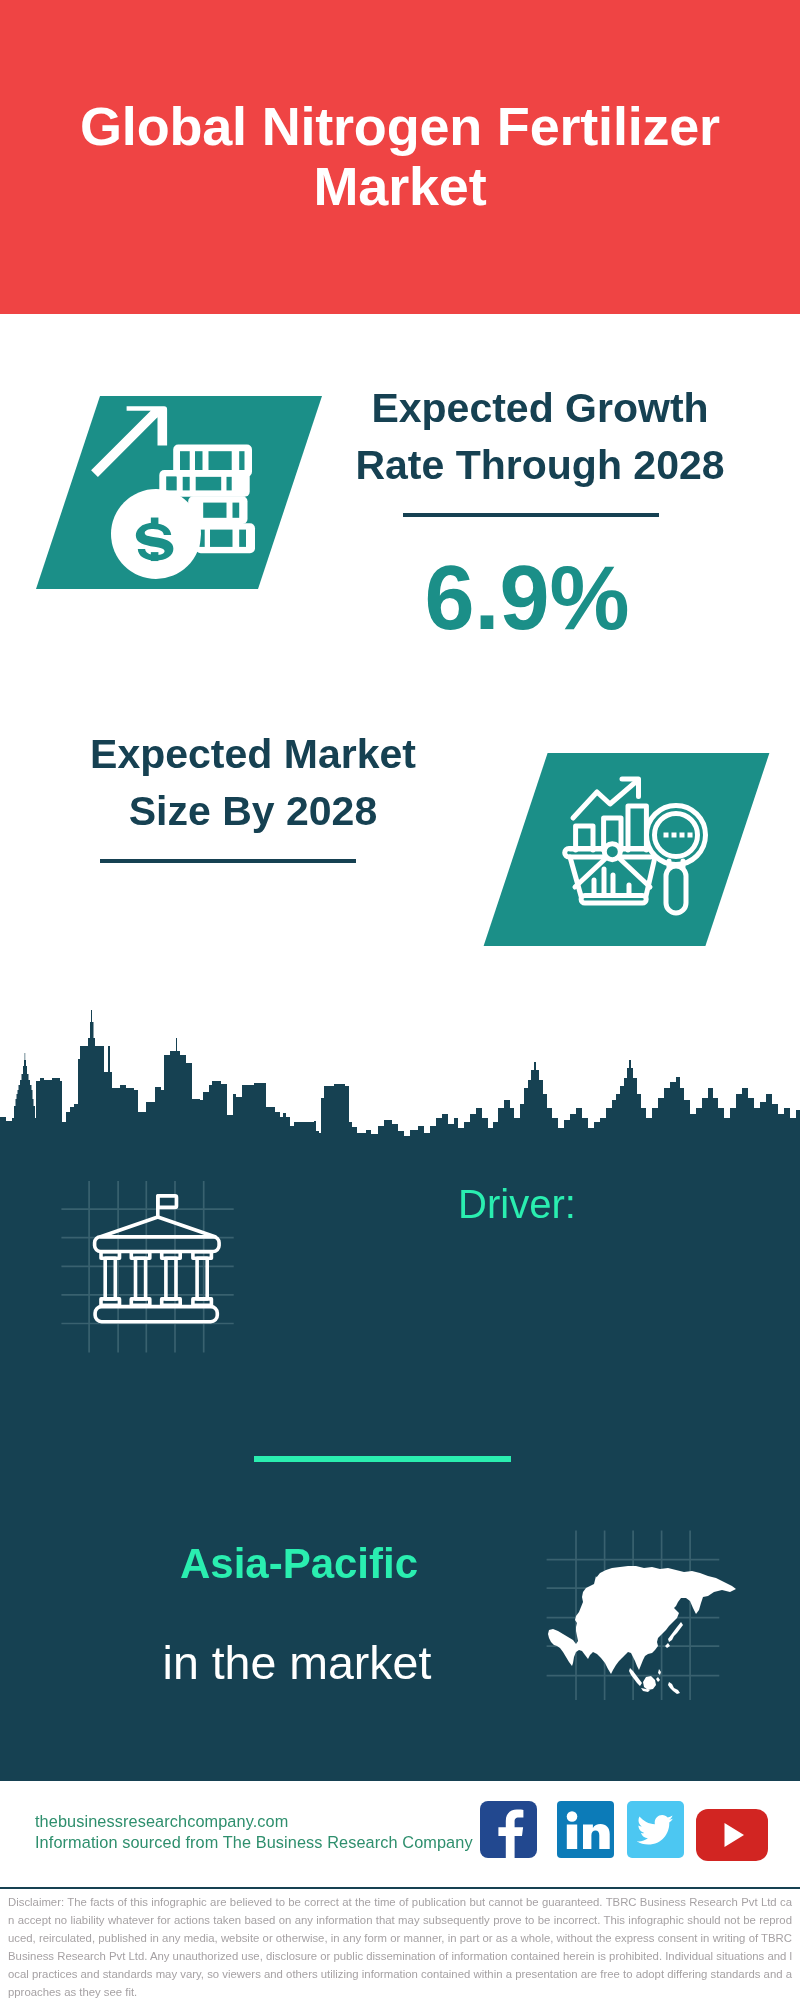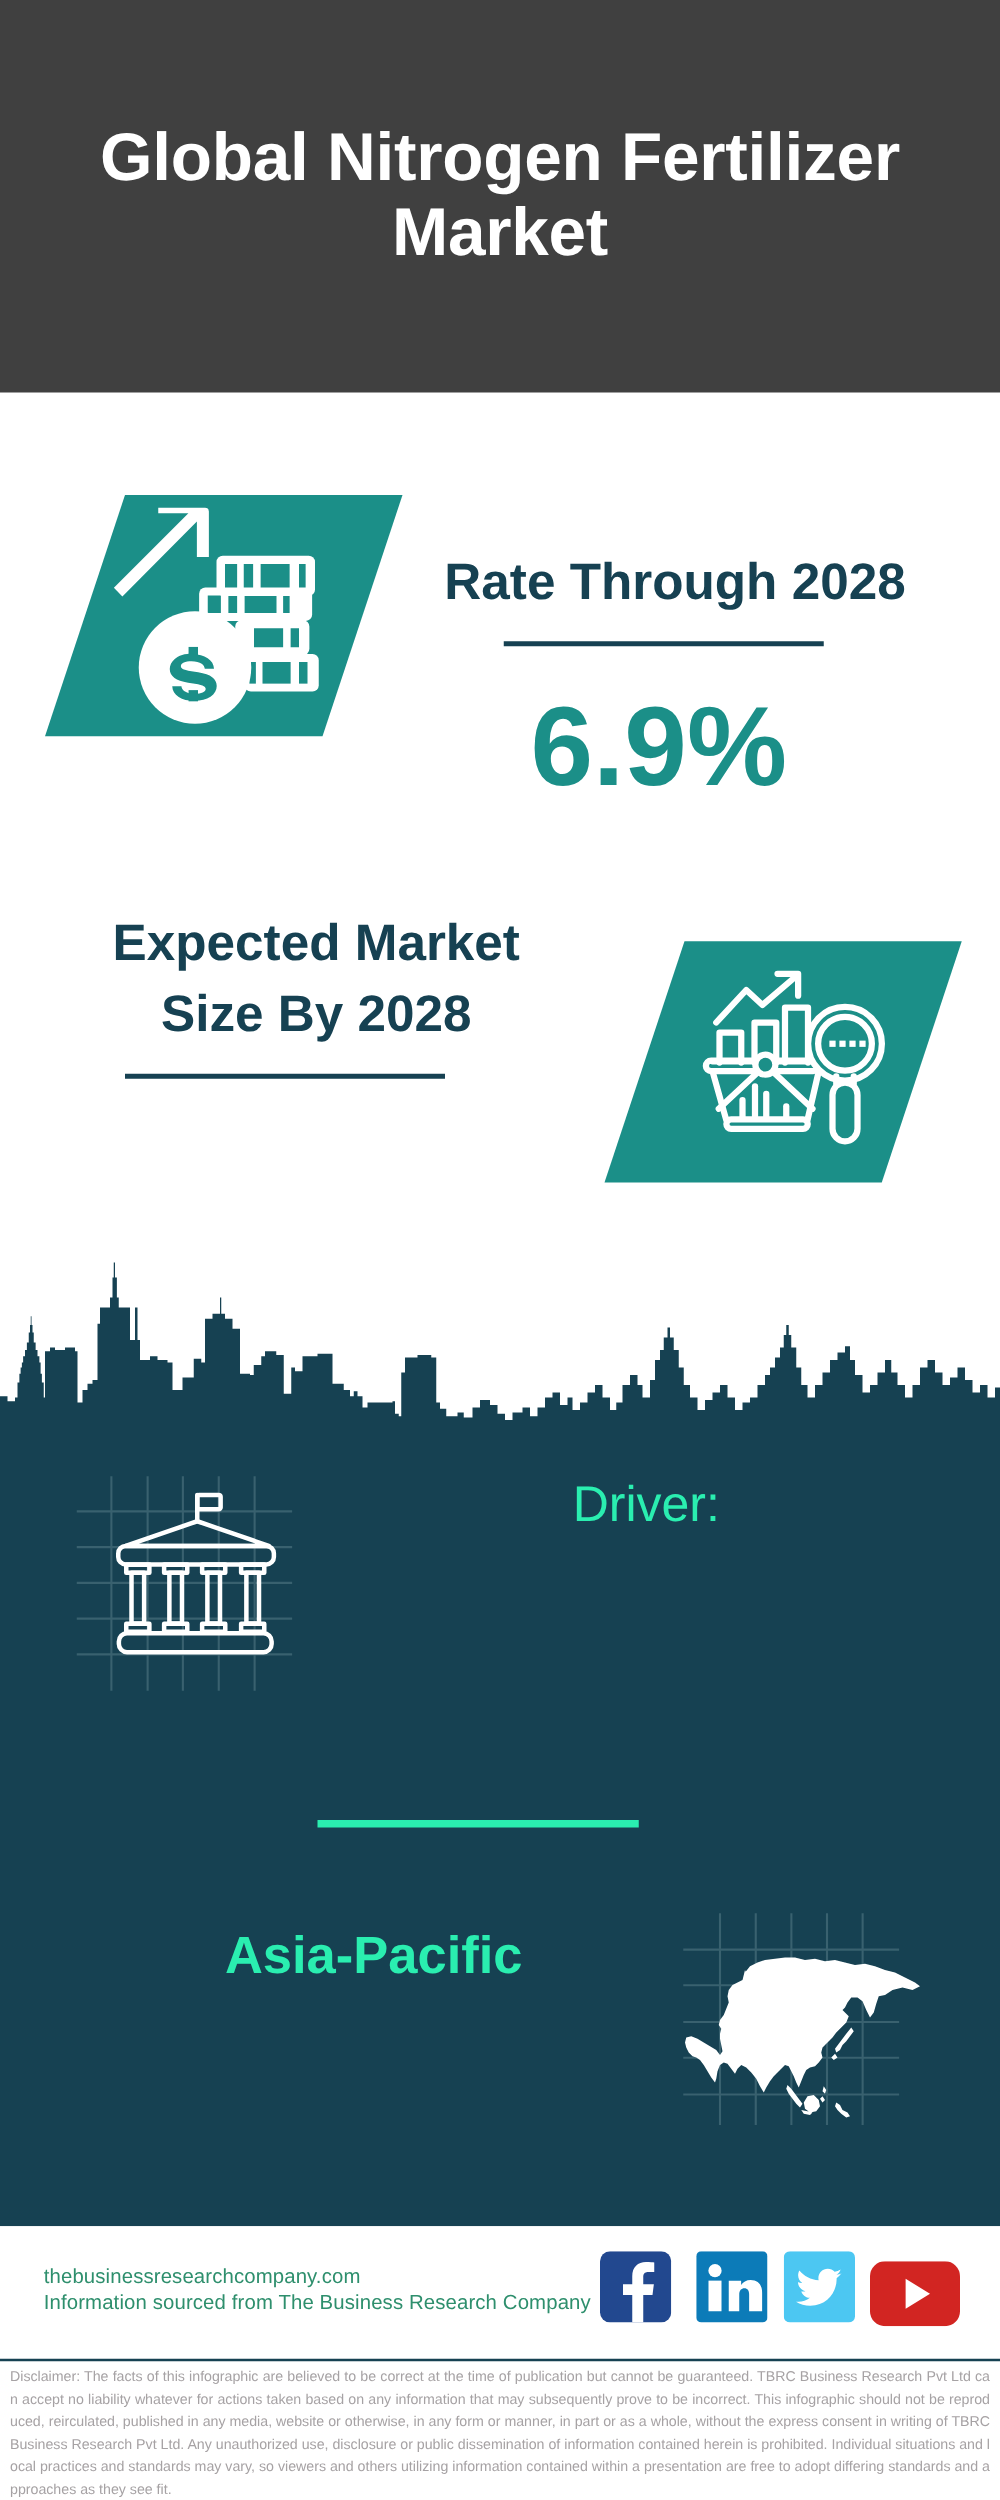--- a/index.html
+++ b/index.html
@@ -1,21 +1,21 @@
 <!DOCTYPE html>
 <html><head>
 <meta charset="utf-8">
 <style>
   * { box-sizing: border-box; margin:0; padding:0; }
   html,body { width:800px; height:2000px; }
   body { font-family:"Liberation Sans", sans-serif; background:#ffffff; }
   .page { position:relative; width:800px; height:2000px; overflow:hidden; background:#ffffff; }
 
   
-  .header { position:absolute; left:0; top:0; width:800px; height:314px; background:#404040; }
+  .header { position:absolute; left:0; top:0; width:800px; height:314px; background:#ef4444; }
   .header-title { position:absolute; left:0; top:96px; width:800px; text-align:center;
      font-size:54px; font-weight:700; line-height:60px; color:#ffffff; letter-spacing:-0.2px; }
 
   .stat-title { position:absolute; font-size:41px; font-weight:700; color:#164152;
      line-height:57px; text-align:center; }
   .stat-rule { position:absolute; height:4px; background:#164152; }
   .stat-value { position:absolute; font-size:90px; font-weight:700; color:#1b8f88;
      line-height:90px; text-align:center; letter-spacing:0px; }
 
   
@@ -95,21 +95,21 @@
          c3.6,2.6 9.2,4.5 17.1,5.9 l8.4,1.4 c5.8,1 9.4,1.9 11.1,2.9 c1.6,0.9 2.4,2.1 2.4,3.6
          c0,3.6 -5.5,6.1 -13.5,6.1 c-5.6,0 -10,-1.1 -12.9,-3.2 c-2.4,-1.7 -3.7,-3.9 -3.9,-6.5
          h-11.5 c0.2,5.6 2.9,10.1 8.1,13.5 c4.9,3.2 11.4,4.8 19.5,4.8 c8.3,0 15.1,-1.7 20.2,-5.1
          c5.2,-3.5 7.8,-8 7.8,-13.3 c0,-4.6 -1.9,-8.3 -5.7,-11.1 c-3.6,-2.7 -9.4,-4.7 -17.5,-6.1
          l-8.4,-1.4 c-5.7,-1 -9.3,-1.9 -10.9,-2.8 c-1.5,-0.9 -2.3,-2.1 -2.3,-3.7
          c0,-3.5 5.4,-6 13.3,-6 c5.5,0 9.8,1.1 12.7,3.2 c2.3,1.7 3.6,3.8 3.9,6.4
          h11.5 c-0.3,-5.4 -2.9,-9.8 -7.9,-13.1 c-5,-3.4 -11.4,-5 -18.2,-5 z"></path>
     </g>
   </svg>
 
-  <div class="stat-title" style="left:340px;top:380px;width:400px;"><br><span>Rate Through 2028</span></div>
+  <div class="stat-title" style="left:340px;top:380px;width:400px;"><span>Expected Growth</span><br><span>Rate Through 2028</span></div>
   <div class="stat-rule" style="left:403px;top:513px;width:256px;"></div>
   <div class="stat-value" style="left:327px;top:553px;width:400px;">6.9%</div>
 
   <div class="body-dark"></div>
   <svg class="skyline" viewBox="0 0 800 140" preserveAspectRatio="none">
     <path d="M0,109 H6 V113 H12 V110 H14 V98 H15.5 V91 H16.5 V86 H17.5 V82 H18.5 V77 H20 V72 H21.5 V66 H23 V58 H24 V52 H24.6 V45 H25.2 V52 H26 V58 H27 V66 H28.5 V72 H30 V77 H31.5 V82 H32.5 V91 H33.5 V98 H35 V110 H36 V73 H40 V70 H44 V72 H52 V70 H60 V73 H62 V114 H66 V104 H70 V99 H74 V96 H78 V51 H80 V38 H88 V30 H90 V14 H91 V2 H92 V14 H93.5 V30 H95 V38 H104 V64 H108 V38 H110 V64 H112 V80 H120 V77 H126 V80 H134 V82 H138 V104 H146 V94 H155 V79 H161 V82 H164 V47 H170 V43 H176 V30 H177 V43 H180 V47 H186 V55 H192 V91 H200 V92 H203 V84 H209 V77 H212 V73 H221 V76 H227 V107 H233 V86 H236 V89 H242 V77 H254 V75 H266 V99 H275 V104 H280 V109 H283 V105 H286 V109 H290 V118 H294 V114 H314 V113 H316 V123 H319 V125 H321 V90 H324 V78 H334 V76 H345 V78 H349 V114 H352 V119 H357 V125 H366 V122 H371 V126 H378 V118 H384 V112 H392 V116 H398 V123 H404 V128 H410 V122 H418 V118 H424 V125 H430 V118 H436 V110 H442 V106 H448 V116 H454 V110 H458 V120 H464 V114 H470 V106 H476 V100 H482 V110 H488 V120 H493 V114 H498 V100 H504 V92 H510 V100 H514 V110 H520 V96 H524 V80 H528 V72 H531 V62 H534 V54 H536 V62 H539 V72 H543 V86 H547 V100 H552 V110 H558 V120 H564 V112 H570 V106 H576 V100 H582 V110 H588 V120 H594 V114 H600 V110 H606 V100 H612 V92 H616 V86 H620 V78 H624 V70 H627 V60 H629 V52 H631 V60 H633 V70 H637 V86 H641 V100 H646 V110 H652 V100 H658 V90 H664 V80 H670 V74 H676 V69 H680 V80 H684 V92 H690 V106 H696 V100 H702 V90 H708 V80 H713 V90 H718 V100 H724 V110 H730 V100 H736 V86 H742 V80 H748 V90 H754 V100 H760 V94 H766 V86 H772 V96 H778 V106 H784 V100 H790 V110 H796 V102 H800 H800 V140 H0 Z" fill="#164152"></path>
   </svg>
 
   <svg class="icon-market" style="position:absolute;left:478px;top:749px;width:300px;height:202px" viewBox="0 0 300 202">
     <polygon points="69.6,4 291.4,4 227.4,197 5.6,197" fill="#1b8f88"></polygon>
@@ -177,21 +177,21 @@
       <rect x="136.9" y="122.9" width="18.5" height="6.5"></rect>
       <rect x="39.1" y="130.6" width="122.2" height="15.1" rx="6.5"></rect>
     </g>
   </svg>
 
   <div class="driver-label" style="left:317px;top:1182px;width:400px;">Driver:</div>
   <div class="driver-text" style="left:275px;top:1241px;width:500px;"><br></div>
 
   <div class="green-rule" style="left:254px;top:1456px;width:257px;"></div>
   <div class="region-name" style="left:99px;top:1540px;width:400px;">Asia-Pacific</div>
-  <div class="region-text" style="left:47px;top:1588px;width:500px;"><br></div>
+  <div class="region-text" style="left:47px;top:1588px;width:500px;"><br><span>in the market</span></div>
 
   <svg class="icon-map" style="position:absolute;left:540px;top:1490px;width:210px;height:210px" viewBox="0 0 210 210">
     <g stroke="#39616f" stroke-width="1.7" fill="none">
       <path d="M36,40.5 V210 M64.6,40.5 V210 M93.1,40.5 V210 M121.6,40.5 V210 M150.1,40.5 V210"></path>
       <path d="M6.6,69.7 H179.3 M6.6,98.2 H179.3 M6.6,127.6 H179.3 M6.6,156.2 H179.3 M6.6,185.6 H179.3"></path>
     </g>
     <path d="M56,86 L60,97 L54,95 L56,88 L60,83 L66,80 L72,78 L80,77 L88,76 L96,76 L104,78 L112,77 L120,79 L128,78 L136,80 L144,82 L152,81 L160,83 L168,86 L176,88 L184,92 L192,96 L196,99 L190,102 L182,100 L174,102 L168,106 L163,107 L161,113 L159,120 L156,124 L153,118 L150,111 L146,108 L141,108 L138,112 L136,116 L134,118 L139,123 L137,128 L133,132 L129,136 L126,140 L122,144 L118,148 L117,152 L118,156 L115,160 L112,163 L108,164 L105,166 L103,170 L101,175 L99,180 L97,176 L95,171 L93,167 L91,163 L88,162 L85,165 L82,168 L79,171 L76,175 L73,180 L71,184 L68,179 L65,173 L61,168 L57,164 L53,162 L50,165 L48,169 L45,165 L42,161 L39,160 L36,162 L34,167 L33,173 L32,176 L29,172 L26,167 L23,162 L20,158 L17,156 L14,155 L11,152 L9,148 L8,144 L9,140 L13,139 L18,141 L23,144 L28,147 L33,150 L36,154 L38,151 L37,146 L36,141 L36,137 L37,133 L35,130 L36,126 L39,122 L41,117 L43,112 L42,107 L43,102 L46,98 L50,96 L54,94 Z M141,132 L143,135 L140,139 L137,143 L134,146 L132,150 L129,152 L128,149 L131,145 L134,141 L137,137 Z M128,153 L130,156 L127,158 L125,156 Z M106,187 L111,186 L115,190 L116,195 L113,199 L108,200 L104,197 L103,192 Z M129,192 L132,194 L134,198 L138,200 L140,203 L137,204 L133,201 L130,198 L128,195 Z M90,178 L93,181 L96,185 L99,189 L102,193 L100,196 L97,193 L94,189 L91,185 L89,181 Z M101,198 L106,199 L110,200 L108,202 L103,201 Z M119,179 L121,182 L120,185 L118,183 Z M118,187 L120,190 L118,192 L116,189 Z" fill="#ffffff"></path>
   </svg>
 
   <div class="footer"></div>

